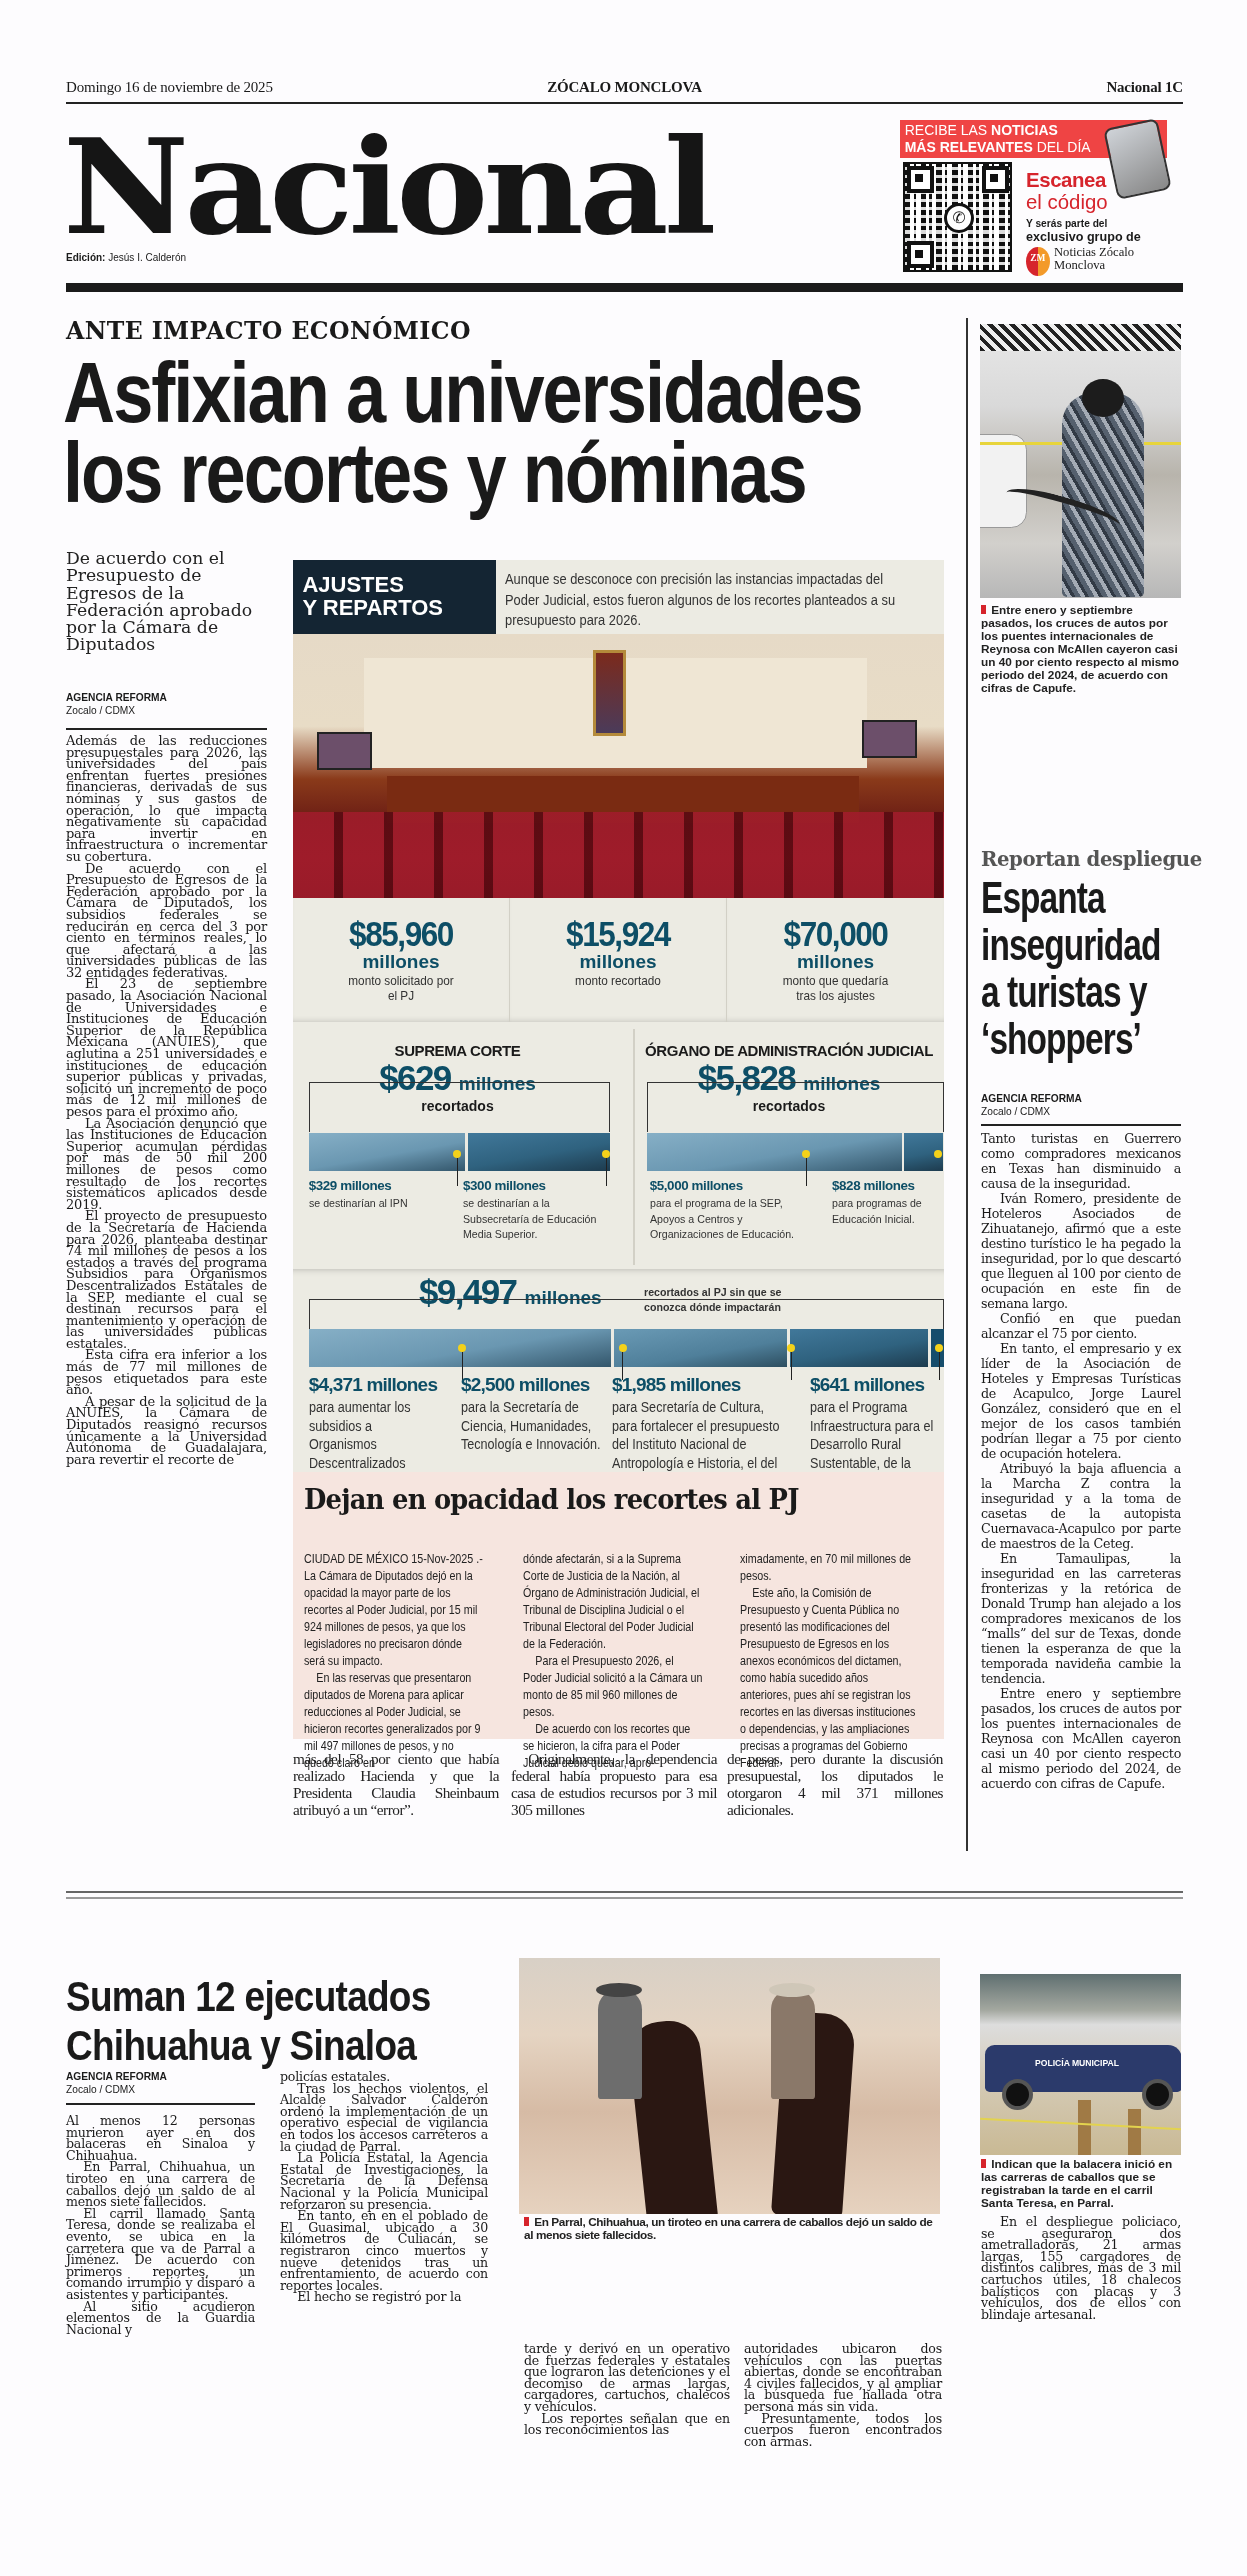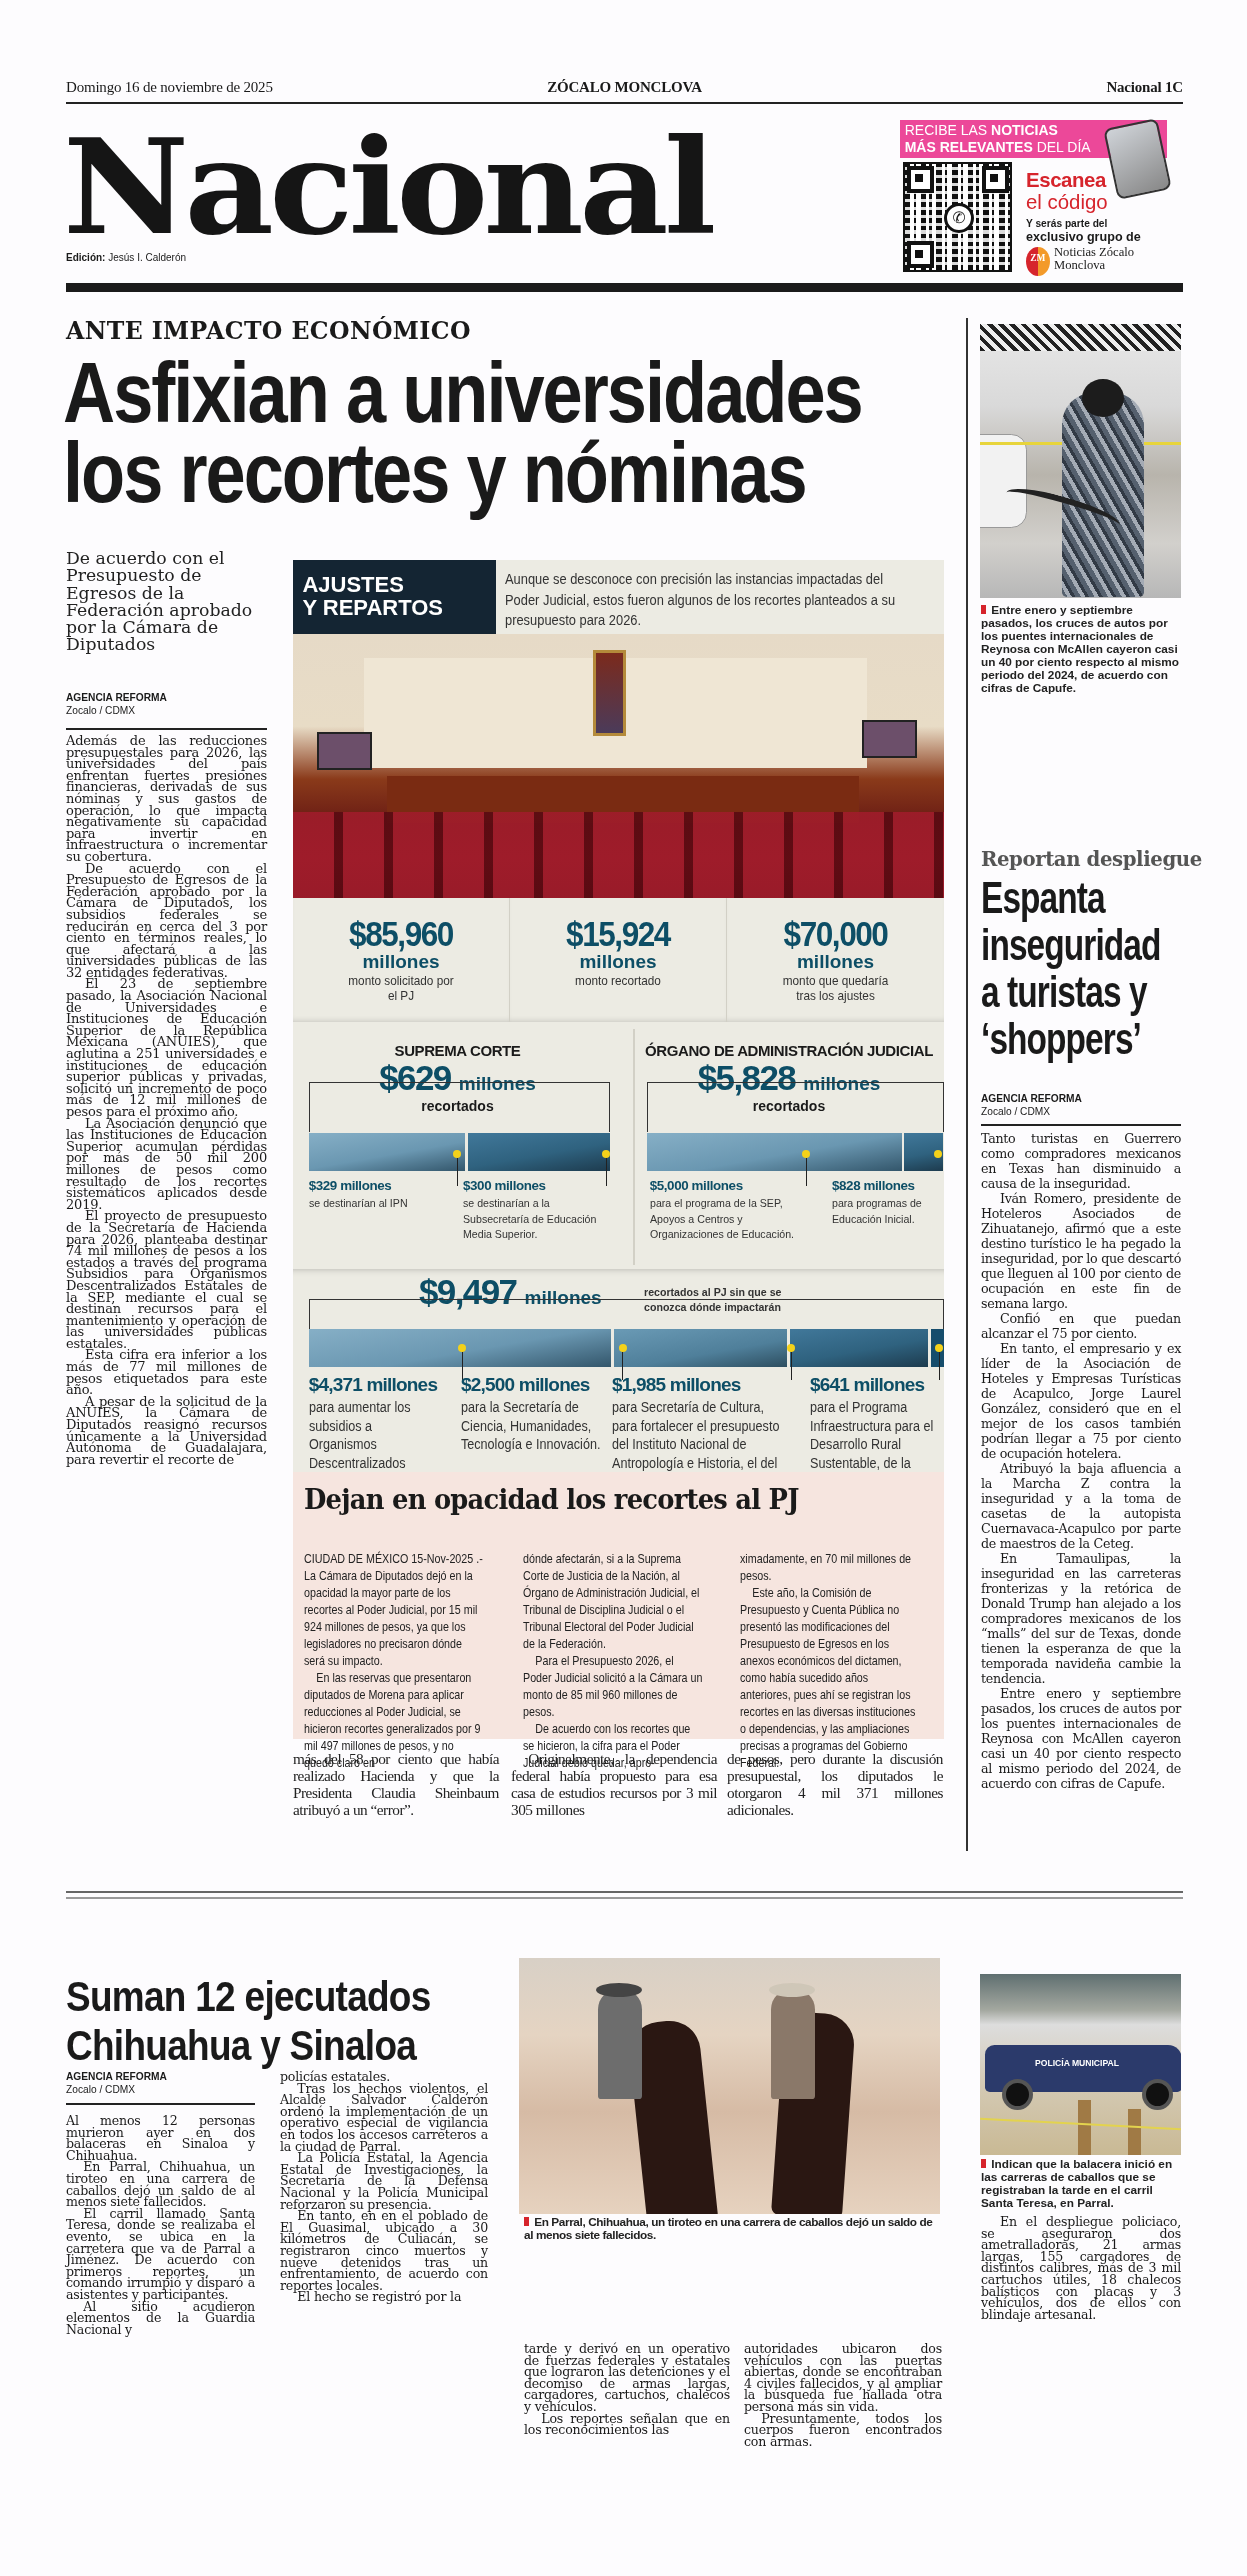--- a/index.html
+++ b/index.html
@@ -13,21 +13,21 @@
   .folio .c { position: absolute; left: 0; right: 0; text-align: center; font-weight: bold; }
   .folio .r { position: absolute; right: 0; top: 0; font-weight: bold; }
   .rule-top { top: 102px; left: 66px; width: 1117px; height: 2.4px; background: #222; }
 
   .masthead { top: 118px; left: 63px; font-family: "DejaVu Serif", serif; font-weight: bold; font-size: 138px; line-height: 1; letter-spacing: -4.7px; color: #151515; transform: scaleY(0.95); }
   .edicion { top: 252px; left: 66px; font-family: "Liberation Sans", sans-serif; font-size: 10px; }
   .edicion b { font-weight: bold; }
 
   
   .promo { top: 120px; left: 900px; width: 267px; height: 157px; }
-  .promo .bar { position: absolute; left: 0; top: 0; width: 267px; height: 38px; background: #ec4899; color: #fff; font-family: "Liberation Sans", sans-serif; font-size: 14px; line-height: 17.3px; padding: 1.6px 4.7px; }
+  .promo .bar { position: absolute; left: 0; top: 0; width: 267px; height: 38px; background: #ef4444; color: #fff; font-family: "Liberation Sans", sans-serif; font-size: 14px; line-height: 17.3px; padding: 1.6px 4.7px; }
   .promo .qr { position: absolute; left: 3.1px; top: 42px; width: 109px; height: 110px; background:
       repeating-linear-gradient(90deg, #111 0 5.5px, #fff 5.5px 8.6px, #111 8.6px 11px, #fff 11px 15.7px),
       repeating-linear-gradient(0deg, rgba(255,255,255,.0) 0 4.7px, rgba(255,255,255,.85) 4.7px 7.9px); background-blend-mode: screen; border: 2.4px solid #111; }
   .promo .qr .corner { position: absolute; width: 27px; height: 27px; border: 4.7px solid #111; background: #fff; }
   .promo .qr .corner::after { content: ""; position: absolute; left: 4.7px; top: 4.7px; width: 7.9px; height: 7.9px; background: #111; }
   .promo .qr .wa { position: absolute; left: 39px; top: 39px; width: 30px; height: 30px; border-radius: 50%; border: 3.1px solid #111; background: #fff; text-align: center; font-size: 15.7px; line-height: 23.6px; }
   .promo .scan1 { position: absolute; left: 126px; top: 49px; color: #d6242c; font-family: "Liberation Sans", sans-serif; font-weight: bold; font-size: 20.4px; letter-spacing: -0.4px; }
   .promo .scan2 { position: absolute; left: 126px; top: 71px; color: #d6242c; font-family: "Liberation Sans", sans-serif; font-size: 20.4px; }
   .promo .s3 { position: absolute; left: 126px; top: 98px; font-family: "Liberation Sans", sans-serif; font-weight: bold; font-size: 10.2px; }
   .promo .s4 { position: absolute; left: 126px; top: 110px; font-family: "Liberation Sans", sans-serif; font-weight: bold; font-size: 12.6px; }

